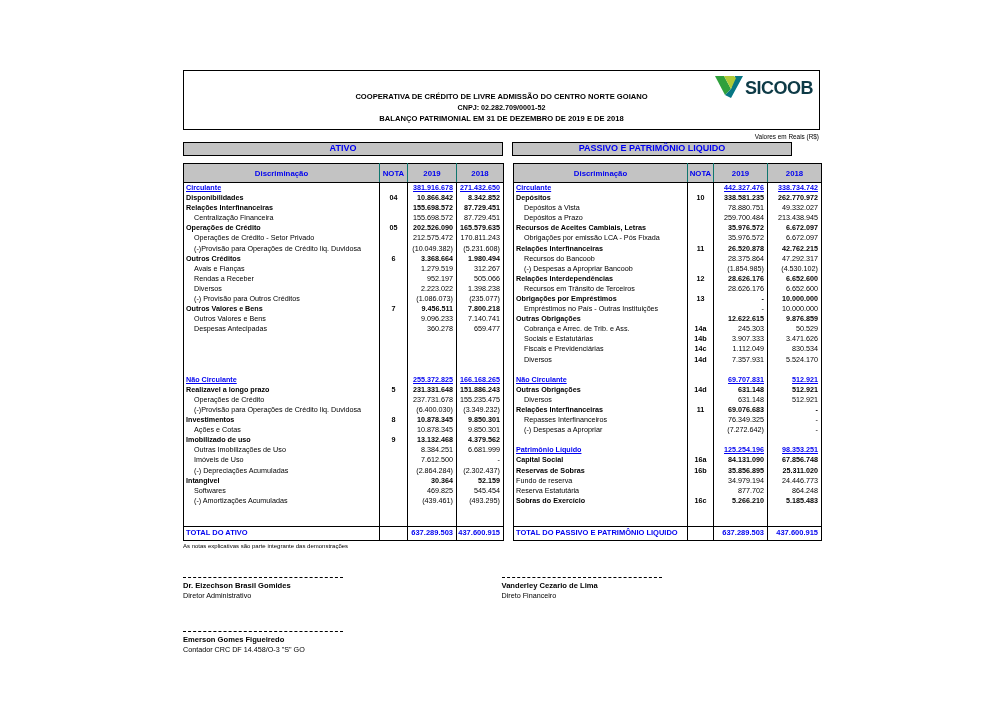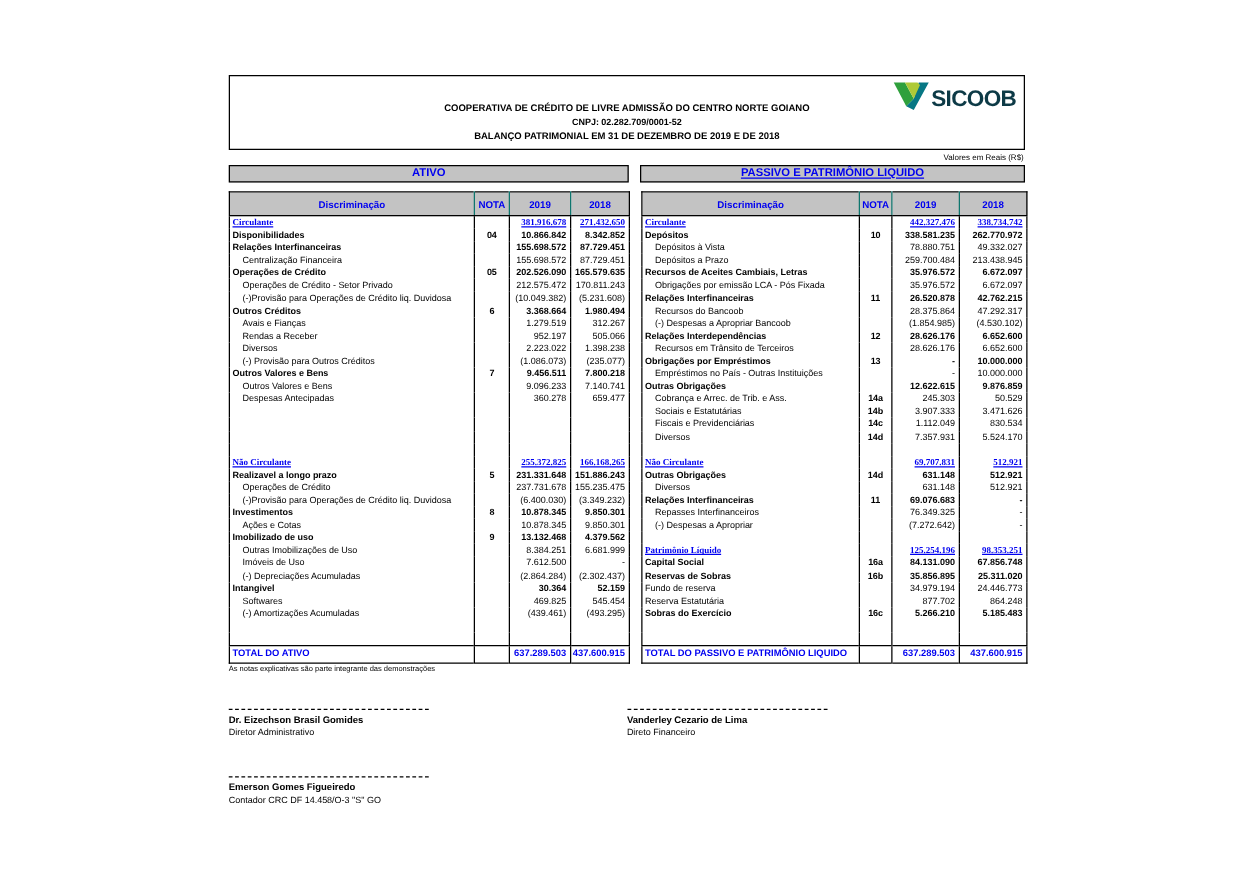--- a/index.html
+++ b/index.html
@@ -1,50 +1,50 @@
 <!DOCTYPE html>
 <html><head>
 <meta charset="utf-8">
 <style>
   * { box-sizing: border-box; margin: 0; padding: 0; }
   html,body { width:1000px; height:707px; background:#fff; font-family:"Liberation Sans", sans-serif; color:#000; }
-  .doc { position:absolute; left:183px; top:60px; width:637px; }
+  .doc { position:absolute; left:183px; top:70px; width:637px; }
 
   
   .hdr-box { position:relative; width:637px; height:60px; border:1px solid #000; background:#fff; }
   .hdr-text { padding-top:20px; text-align:center; }
   .hdr-line1 { font-size:7.6px; font-weight:bold; line-height:11px; }
   .hdr-line2 { font-size:7.2px; font-weight:bold; line-height:11px; }
   .hdr-line3 { font-size:7.6px; font-weight:bold; line-height:11px; }
   .logo { position:absolute; right:6px; top:3px; display:flex; align-items:center; gap:1px; }
   .logo-text { font-size:18px; font-weight:bold; color:#0d3a46; letter-spacing:-0.5px; }
 
   .valores { text-align:right; font-size:6.4px; padding:3px 1px 2px 0; }
 
   .bars, .tables { display:flex; gap:9px; }
   .bar { height:14px; line-height:11px; background:#c3c3c3; border:1.5px solid #000;
          color:#0000f0; font-weight:bold; font-size:9px; text-align:center; }
   .bar-left  { width:320px; }
-  .bar-right { width:308px;text-decoration:underline; }
+  .bar-right { width:280px; }
   .tables { margin-top:7px; }
 
   table { border-collapse:collapse; border:1.5px solid #000; table-layout:fixed; background:#fff; }
   #tbl-ativo   { width:320px; }
   #tbl-passivo { width:308px; }
   thead th { background:#c3c3c3; color:#0000f0; font-size:7.8px; font-weight:bold;
              height:19px; border-bottom:1.5px solid #000; border-right:1px solid #0f766e; text-align:center; }
   thead th:last-child { border-right:none; }
   td { height:10.1px; font-size:7.2px; line-height:10px; white-space:nowrap; overflow:hidden; }
   td.lbl  { padding-left:2px; border-right:1px solid #000; }
   td.nota { text-align:center; font-weight:bold; border-right:1px solid #000; }
   td.num  { text-align:right; padding-right:3px; }
   td.num.mid { border-right:1px solid #000; }
   tr.item  td.lbl { padding-left:10px; }
   tr.bold  td { font-weight:bold; }
-  tr.section td.lbl, tr.section td.num { color:#0000f0; font-weight:bold; text-decoration:underline;font-family:Liberation Serif, serif; }
+  tr.section td.lbl, tr.section td.num { color:#0000f0; font-weight:bold; text-decoration:underline; }
   tfoot td { border-top:1.5px solid #000; color:#0000f0; font-weight:bold; font-size:7.5px; height:14px; }
   #tbl-ativo   tfoot td.total-label { text-align:left; }
   #tbl-passivo tfoot td.total-label { text-align:left; padding-left:2px; }
 
   .footnote { font-size:6px; margin-top:2px; }
 
   .sigs { margin-top:28px; }
   .sig-row { display:flex; }
   .sig-block { width:330px; }
   .sig-line { width:160px; border-top:1.3px dashed #000; margin-bottom:3px; }

